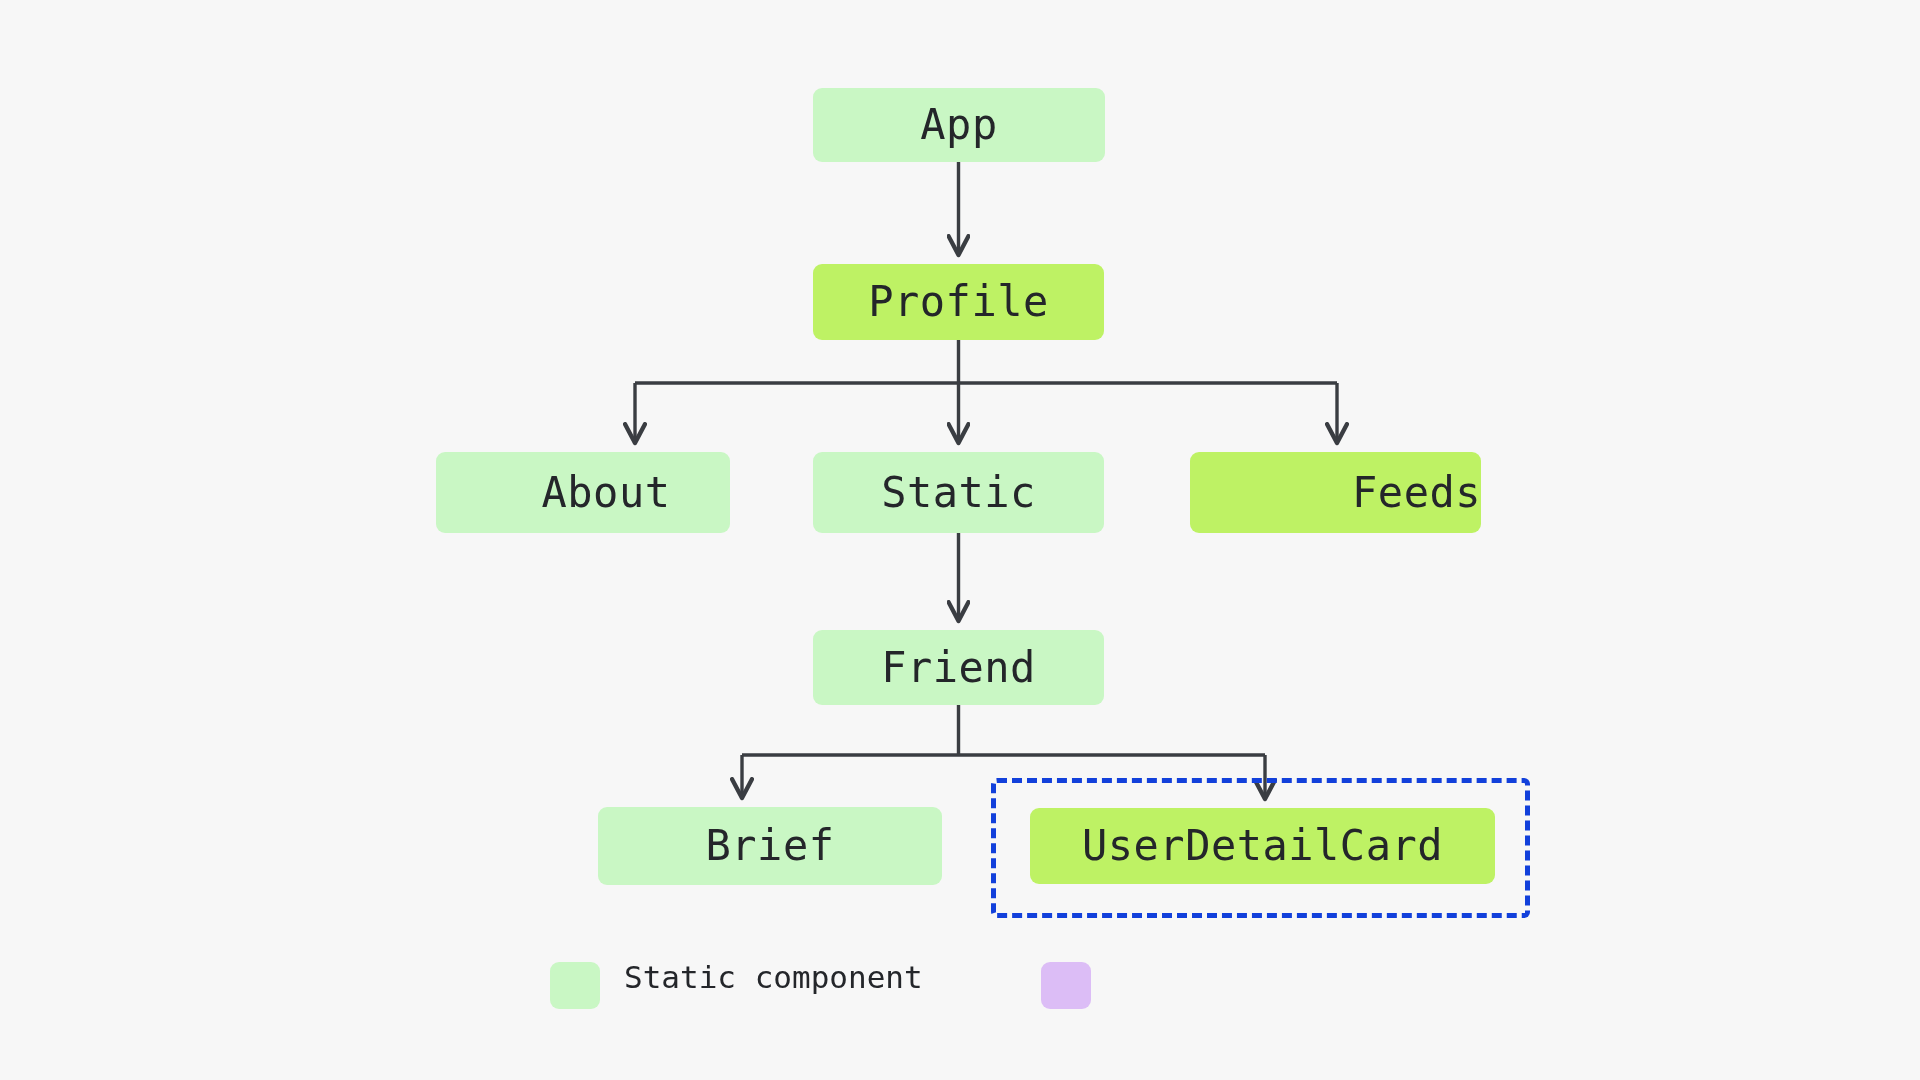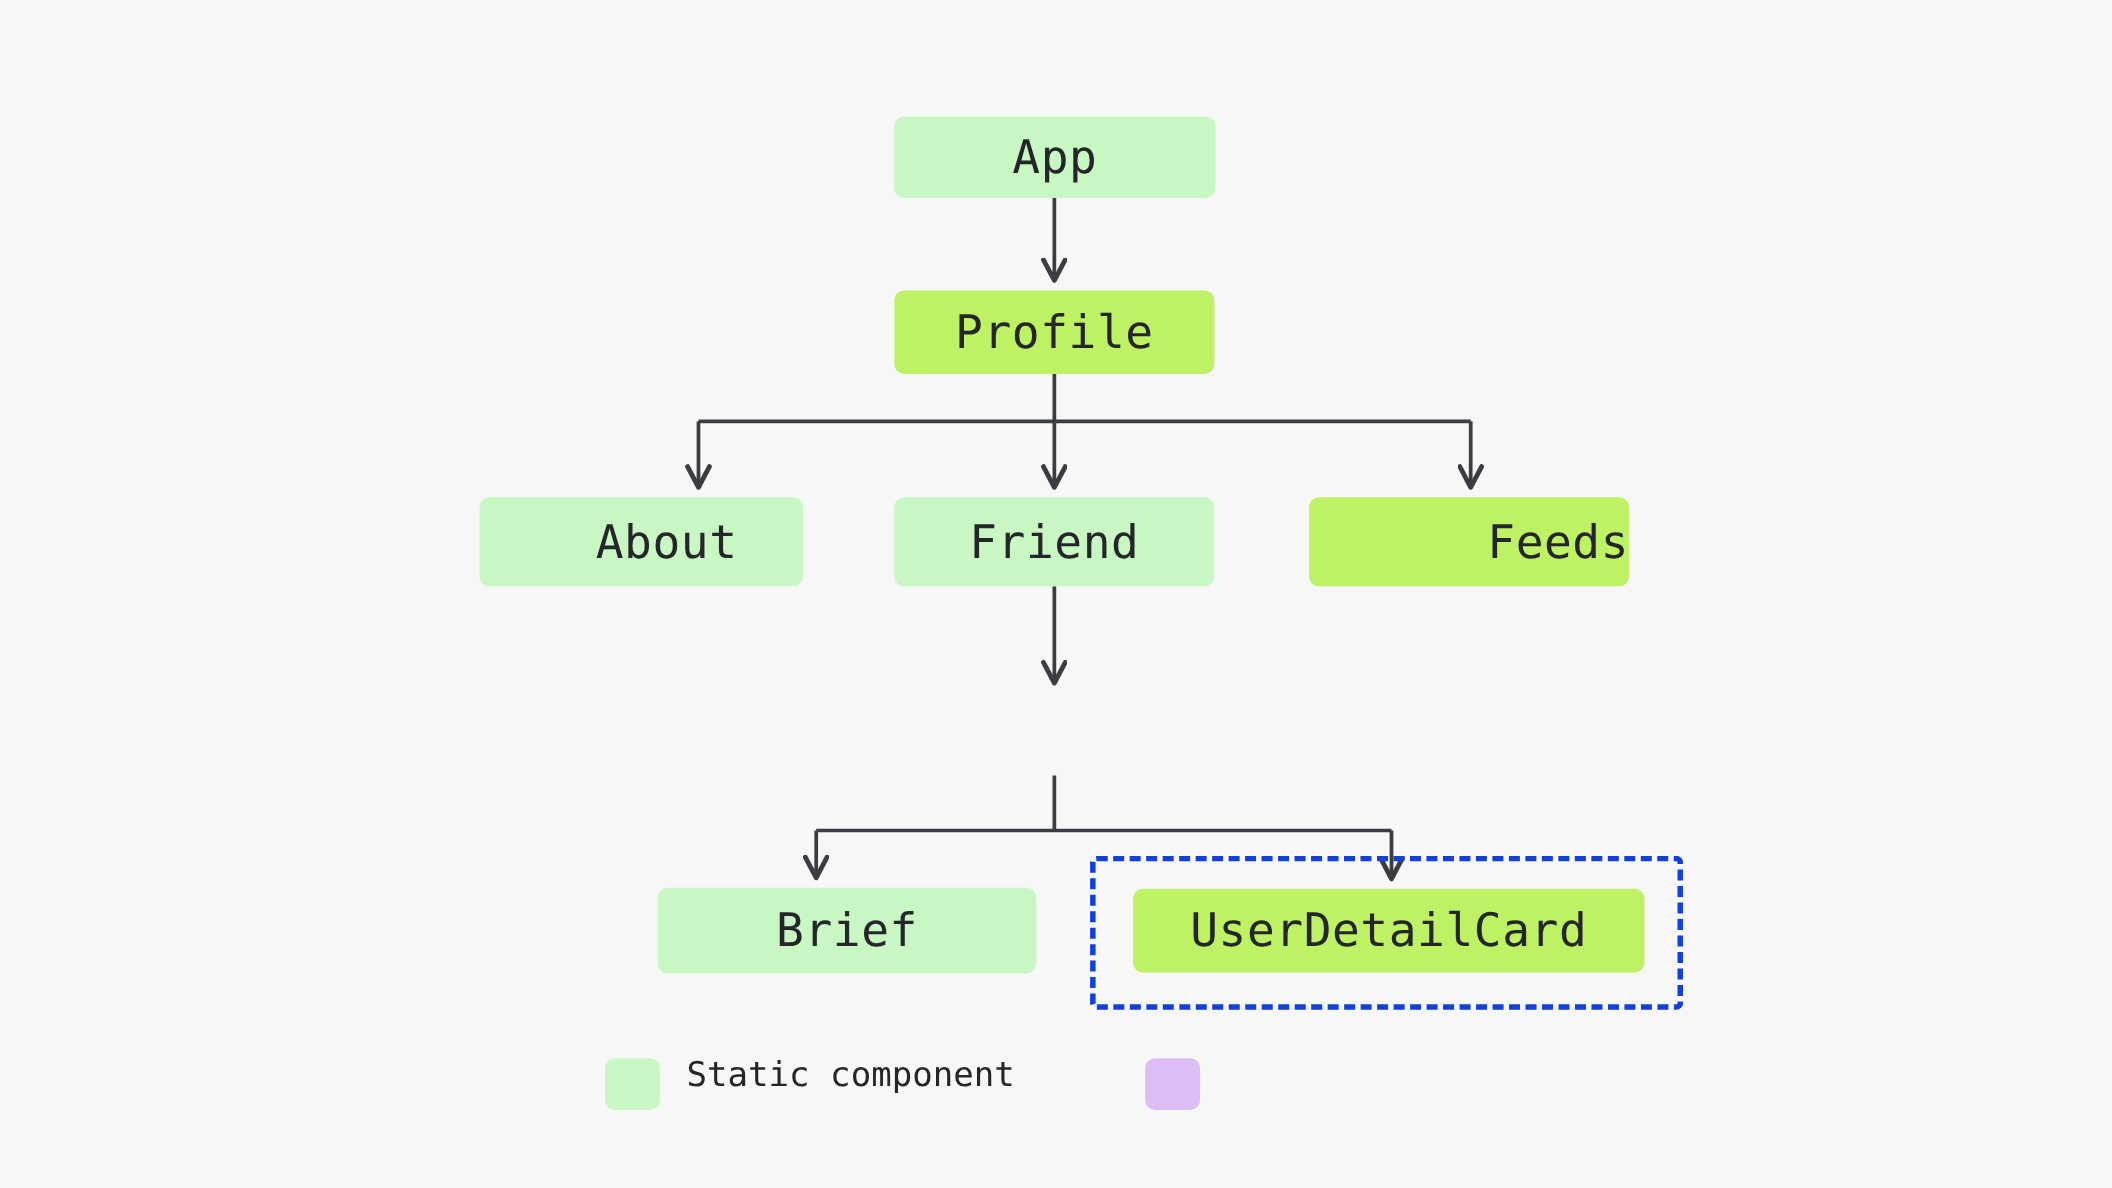--- a/index.html
+++ b/index.html
@@ -104,40 +104,43 @@
     <path d="M 958.5 533 L 958.5 620" fill="none" stroke="#3a3d42" stroke-width="3.4" marker-end="url(#arrowhead)"></path>
 
     <path d="M 958.5 705 L 958.5 755" fill="none" stroke="#3a3d42" stroke-width="3.4"></path>
     <path d="M 742 755 L 1265 755" fill="none" stroke="#3a3d42" stroke-width="3.4"></path>
     <path d="M 742 755 L 742 797" fill="none" stroke="#3a3d42" stroke-width="3.4" marker-end="url(#arrowhead)"></path>
     <path d="M 1265 755 L 1265 798" fill="none" stroke="#3a3d42" stroke-width="3.4" marker-end="url(#arrowhead)"></path>
   </svg>
 
   <div class="highlight-box" style="left:991px; top:778px; width:539px; height:140px;"></div>
 
-  <div class="node static" style="left:813px; top:88px; width:292px; height:74px;margin-top:18px;">
+  <div class="node static" style="left:813px; top:88px; width:292px; height:74px;">
     <span>App</span>
   </div>
 
   <div class="node async" style="left:813px; top:264px; width:291px; height:76px;">
     <span>Profile</span>
   </div>
 
   <div class="node static" style="left:436px; top:452px; width:294px; height:81px;padding-left:46px;">
     <span>About</span>
   </div>
 
   <div class="node static" style="left:813px; top:452px; width:291px; height:81px;">
-    <span>Friend</span>
+    <span>Static</span>
   </div>
 
   <div class="node async" style="left:1190px; top:452px; width:291px; height:81px;justify-content:flex-end;">
     <span>Feeds</span>
   </div>
 
+  <div class="node static" style="left:813px; top:630px; width:291px; height:75px;">
+    <span>Friend</span>
+  </div>
 
   <div class="node static" style="left:598px; top:807px; width:344px; height:78px;">
     <span>Brief</span>
   </div>
 
   <div class="node async" style="left:1030px; top:808px; width:465px; height:76px;">
     <span>UserDetailCard</span>
   </div>
 
   <div id="legend">

